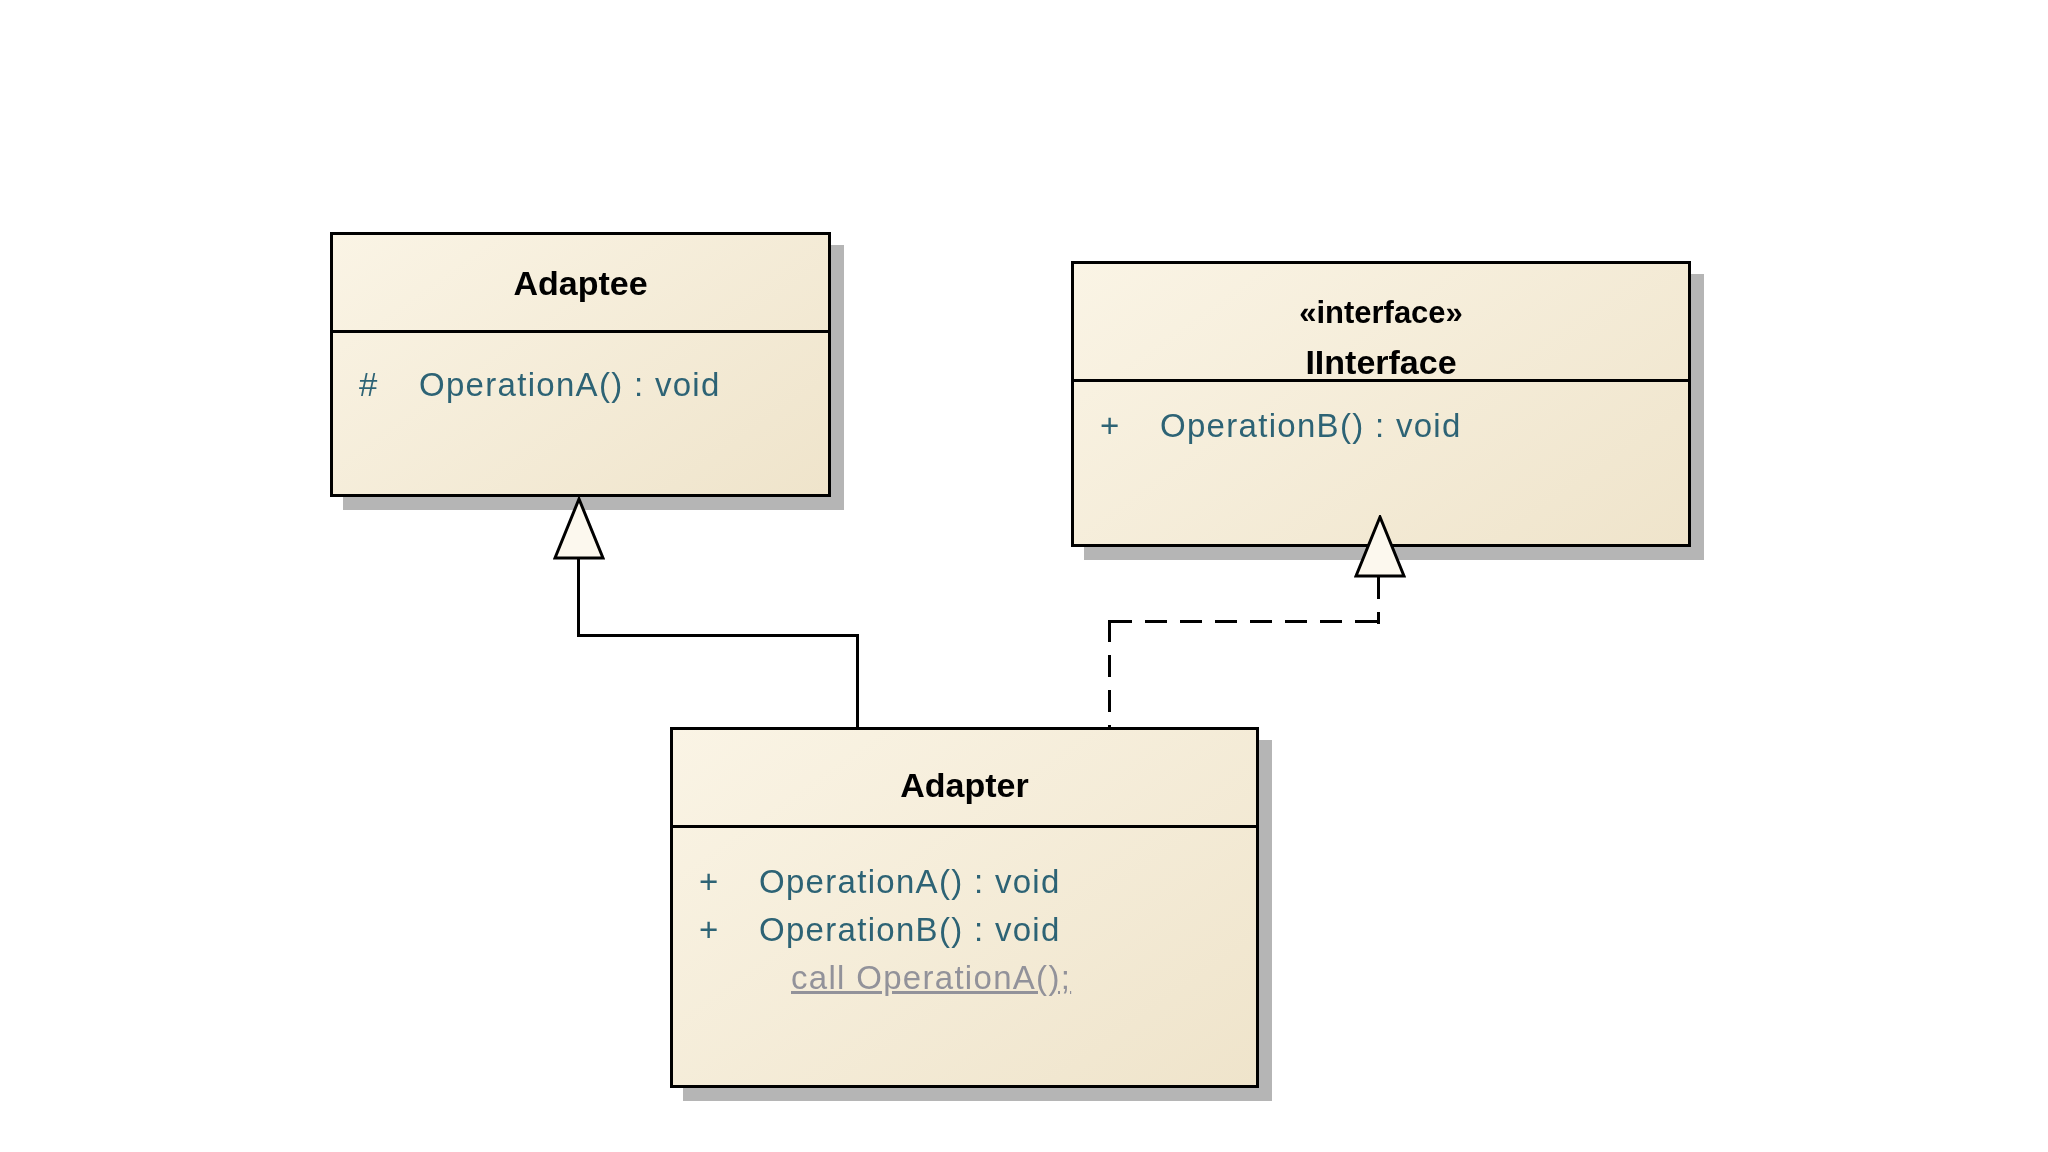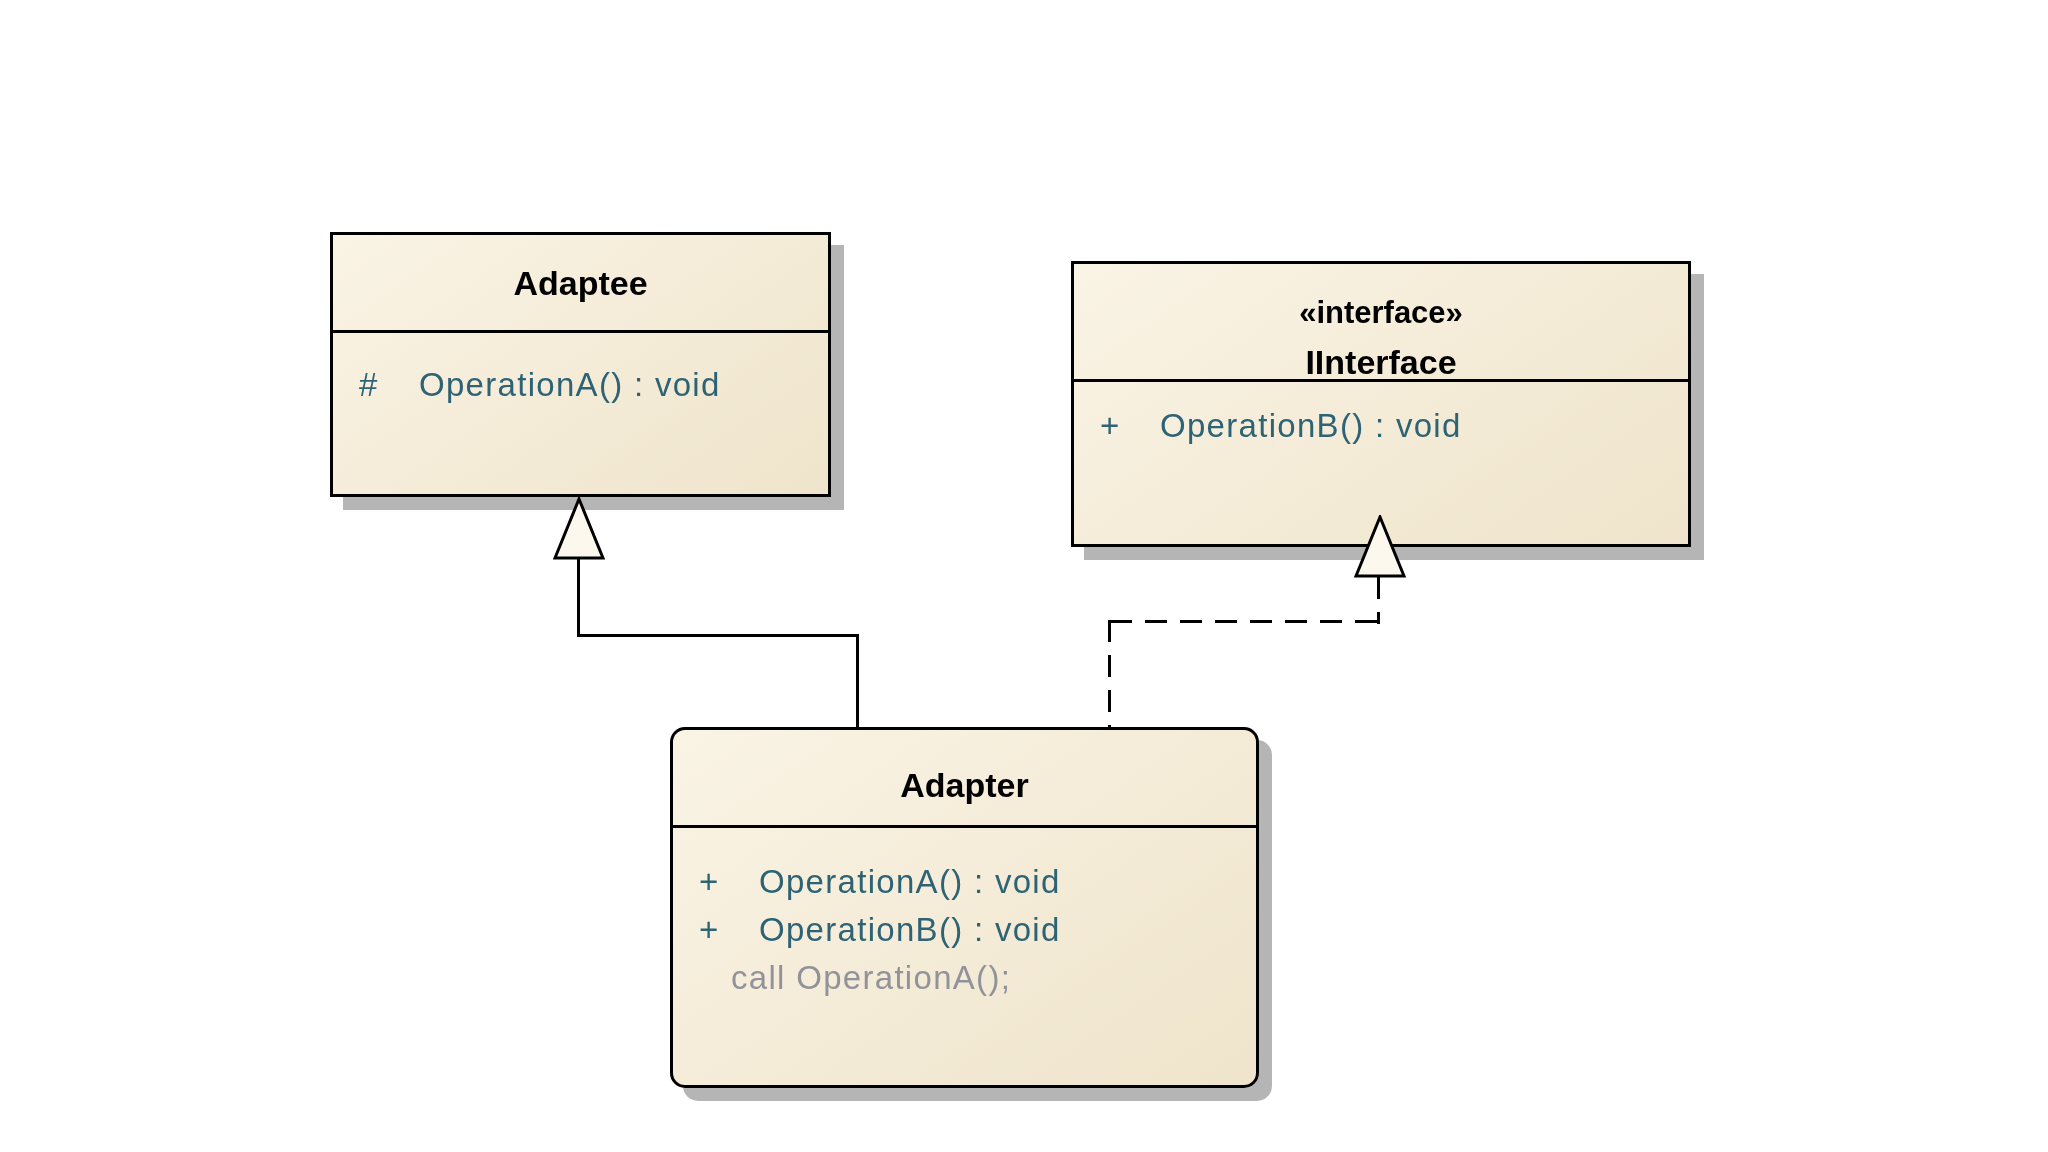--- a/index.html
+++ b/index.html
@@ -38,35 +38,36 @@
     line-height: 48px;
     font-size: 33px;
     letter-spacing: 1.3px;
     color: var(--member-text, #2d6375);
     padding-left: 86px;
     white-space: nowrap;
   }
   .member .vis { position: absolute; left: 26px; }
   .member.note-line {
     color: var(--note-text, #92929a);
-    padding-left: 58px;
+    padding-left: 118px;
+    text-decoration: underline;
   }
 
   
   #box-adaptee    { left: 330px;  top: 232px; width: 501px; height: 265px; }
   #box-adaptee .title-compartment    { height: 98px;  justify-content: center; padding-top: 0; }
   #box-adaptee .members-compartment  { padding-top: 28px; }
 
   #box-iinterface { left: 1071px; top: 229px; width: 620px; height: 286px; margin-top: 32px; }
   #box-iinterface .title-compartment   { height: 118px; }
   #box-iinterface .stereotype          { margin-top: 28px; }
   #box-iinterface .class-name          { margin-top: 7px; text-align: right; }
   #box-iinterface .members-compartment { padding-top: 20px; }
 
-  #box-adapter    { left: 670px;  top: 727px; width: 589px; height: 361px; border-radius: 15px; }
+  #box-adapter    { left: 670px;  top: 727px; width: 589px; height: 361px; }
   #box-adapter .title-compartment    { height: 98px; justify-content: center; padding-top: 15px; }
   #box-adapter .members-compartment  { padding-top: 30px; }
 
   
   .seg { position: absolute; background: var(--line, #000); }
   .dash-h {
     position: absolute; height: 3px;
     background: repeating-linear-gradient(to right,
       var(--line, #000) 0 22px, transparent 22px 35px);
   }

